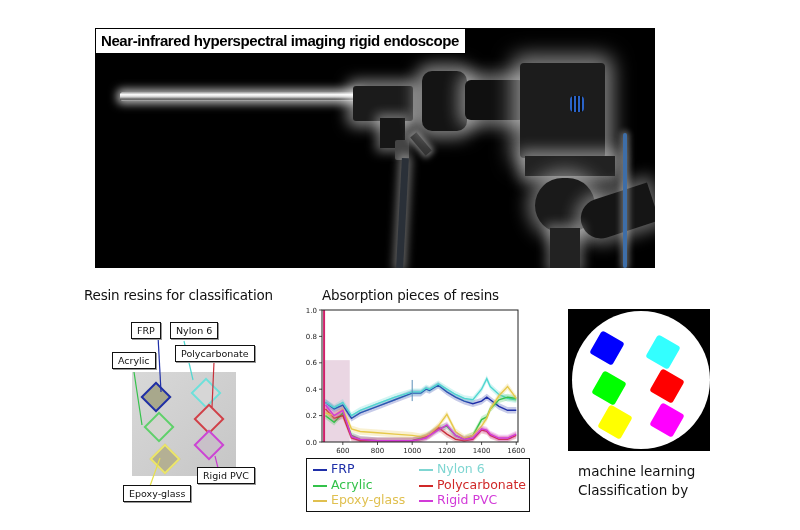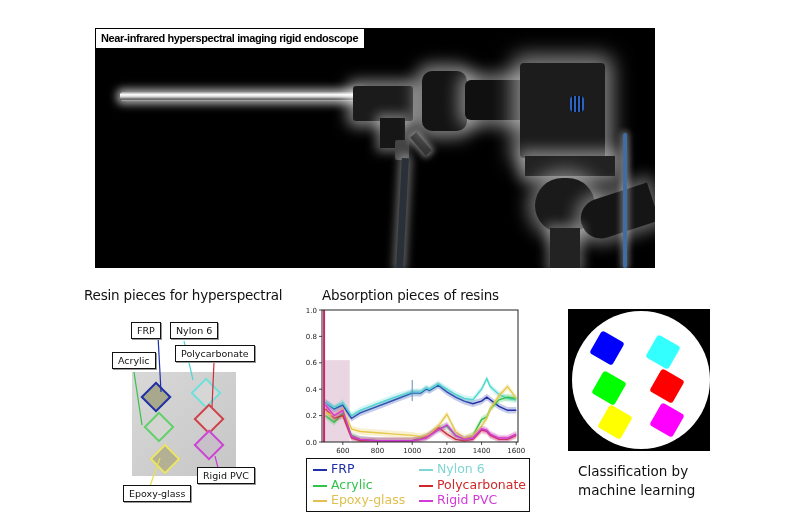--- a/index.html
+++ b/index.html
@@ -1,20 +1,20 @@
 <!DOCTYPE html>
 <html><head>
 <meta charset="utf-8">
 <style>
   html, body { margin:0; padding:0; background:#ffffff; }
   body { width:800px; height:530px; position:relative; overflow:hidden; font-family:"Liberation Sans", sans-serif; }
 
   
   .photo-panel { position:absolute; left:95px; top:28px; width:560px; height:240px; background:#000; overflow:hidden; }
-  .photo-title { position:absolute; left:0; top:0; background:#fff; color:#000; font-family:"Liberation Sans", sans-serif; font-weight:bold; font-size:11px; letter-spacing:-0.4px; padding:3px 6px 4px 5px; border:1px solid #000; white-space:nowrap; }
+  .photo-title { position:absolute; left:0; top:0; background:#fff; color:#000; font-family:"Liberation Sans", sans-serif; font-weight:bold; font-size:15px; letter-spacing:-0.4px; padding:3px 6px 4px 5px; border:1px solid #000; white-space:nowrap; }
   .rod { position:absolute; left:25px; top:64px; width:240px; height:9px; border-radius:2px;
          background:linear-gradient(#9a9a9a,#ffffff 30%,#cfcfcf 55%,#5a5a5a 80%,#bbbbbb); box-shadow:0 0 8px 3px rgba(255,255,255,0.7); }
   .handle { position:absolute; left:258px; top:58px; width:60px; height:35px; background:#1b1b1b; border-radius:3px; box-shadow:0 0 14px 6px rgba(255,255,255,0.5); }
   .handle-neck { position:absolute; left:285px; top:90px; width:25px; height:30px; background:#161616; box-shadow:0 0 10px 4px rgba(255,255,255,0.4); }
   .cable { position:absolute; left:304px; top:130px; width:7px; height:110px; background:#2a3038; transform:rotate(3deg); box-shadow:0 0 8px 3px rgba(255,255,255,0.4); }
   .connector { position:absolute; left:300px; top:112px; width:14px; height:20px; background:#444; border-radius:2px; }
   .side-port { position:absolute; left:322px; top:104px; width:8px; height:24px; background:#333; transform:rotate(-40deg); box-shadow:0 0 6px 2px rgba(255,255,255,0.5);}
   .coupler { position:absolute; left:327px; top:43px; width:45px; height:60px; background:#141414; border-radius:10px; box-shadow:0 0 16px 7px rgba(255,255,255,0.5); }
   .lens { position:absolute; left:370px; top:52px; width:60px; height:40px; background:#101010; border-radius:6px; box-shadow:0 0 16px 7px rgba(255,255,255,0.45); }
   .camera { position:absolute; left:425px; top:35px; width:85px; height:95px; background:#1c1c1c; border-radius:4px; box-shadow:0 0 20px 8px rgba(255,255,255,0.5); }
@@ -63,21 +63,21 @@
   <div class="camera"></div>
   <div class="cam-vent"></div>
   <div class="mount-plate"></div>
   <div class="mount"></div>
   <div class="arm"></div>
   <div class="post"></div>
   <div class="blue-cable"></div>
   <div class="photo-title">Near-infrared hyperspectral imaging rigid endoscope</div>
 </div>
 
-<div class="section-title" style="left:84px; top:287px;">Resin pieces for hyperspectral</div>
+<div class="section-title" style="left:84px; top:287px;">Resin resins for classification</div>
 
 <div class="resin-photo">
   <div class="piece" style="left:13px; top:14px; border-color:#1f2fa8; background:#a8a88c;"></div>
   <div class="piece" style="left:16px; top:44px; border-color:#5fd06a; background:#d4d4d0;"></div>
   <div class="piece" style="left:22px; top:76px; border-color:#ece66a; background:#b4b094;"></div>
   <div class="piece" style="left:63px; top:10px; border-color:#6ee0da; background:#d6d6d6;"></div>
   <div class="piece" style="left:66px; top:36px; border-color:#d04048; background:#d8d2d2;"></div>
   <div class="piece" style="left:66px; top:62px; border-color:#cc44d4; background:#c8c0c8;"></div>
 </div>
 
@@ -154,15 +154,15 @@
 <div class="class-panel">
   <div class="class-circle"></div>
   <div class="blob" style="left: 26px; top: 26px; background: rgb(0, 0, 255);"></div>
   <div class="blob" style="left: 28px; top: 66px; background: rgb(0, 255, 0);"></div>
   <div class="blob" style="left: 34px; top: 100px; background: rgb(255, 255, 0);"></div>
   <div class="blob" style="left: 82px; top: 30px; background: rgb(51, 255, 255);"></div>
   <div class="blob" style="left: 86px; top: 64px; background: rgb(255, 0, 0);"></div>
   <div class="blob" style="left: 86px; top: 98px; background: rgb(255, 0, 255);"></div>
 </div>
 <div class="class-caption">
+  <div>machine learning</div>
   <div>Classification by</div>
-  <div>machine learning</div>
 </div>
 
 </body></html>

